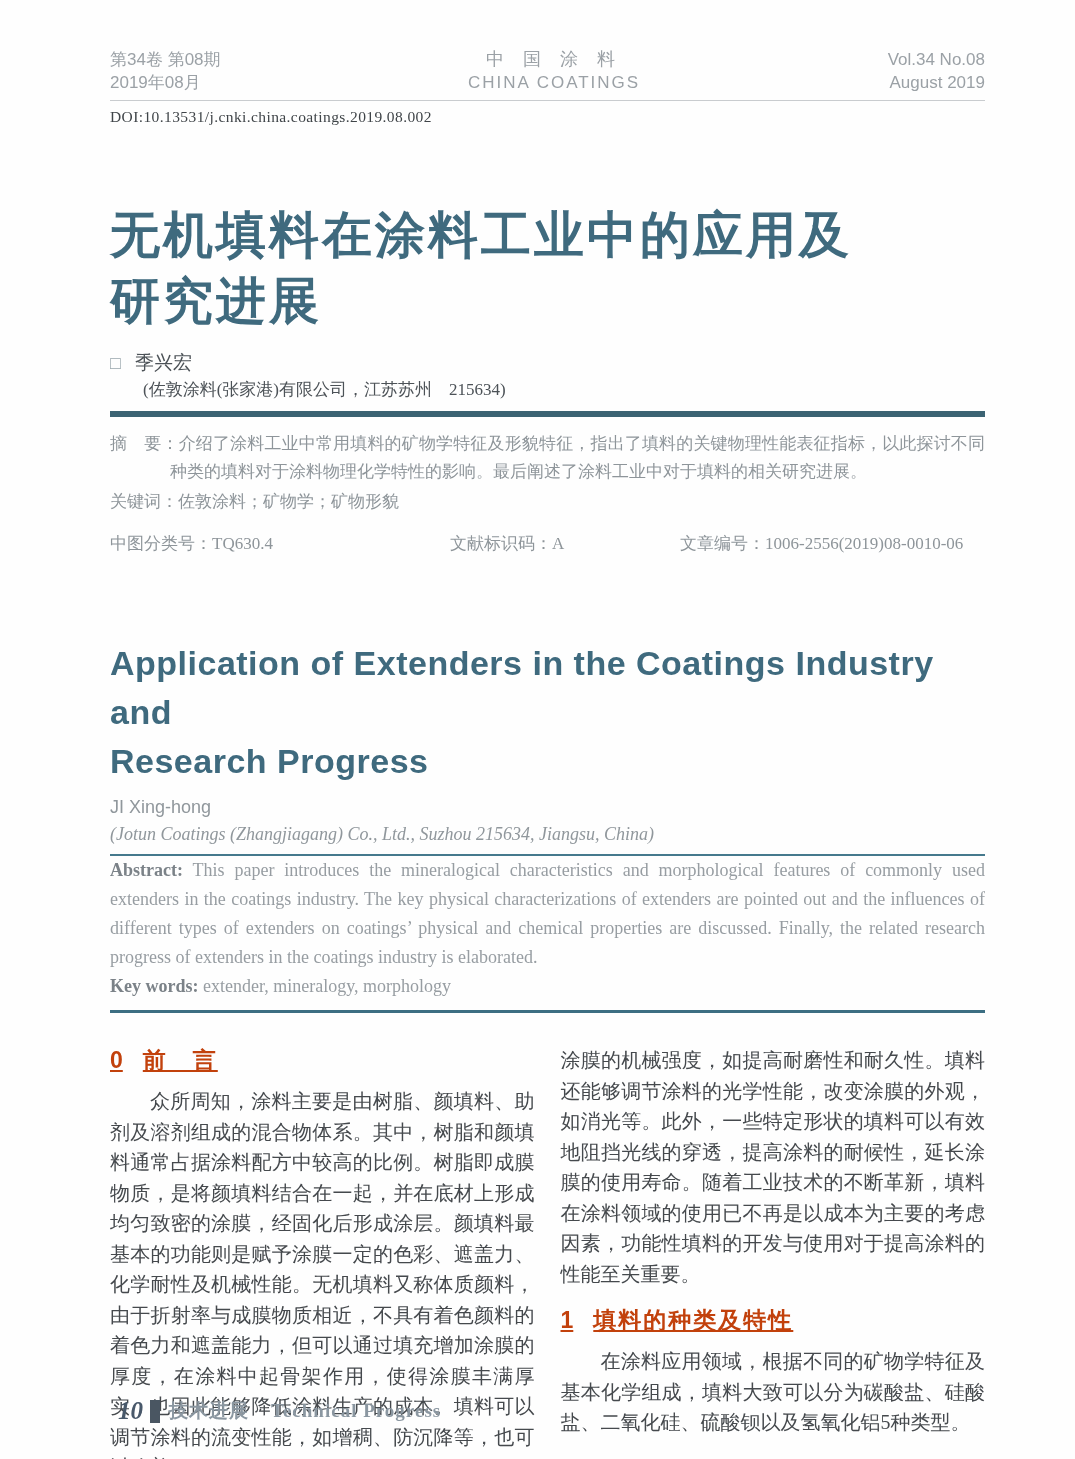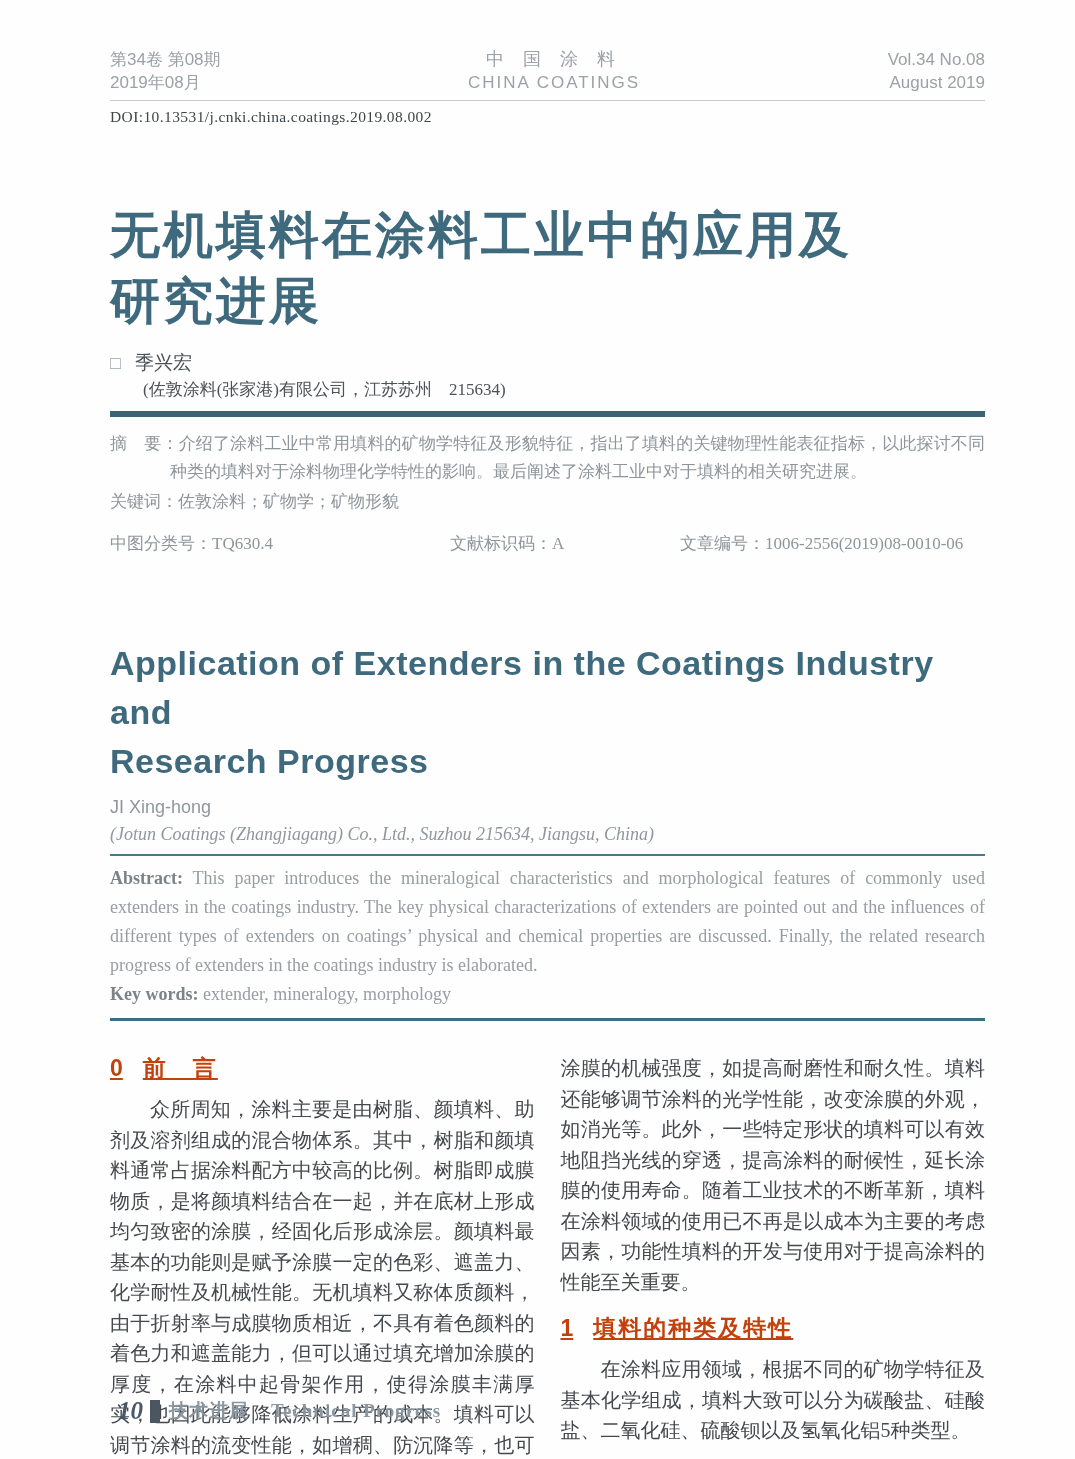--- a/index.html
+++ b/index.html
@@ -35,21 +35,21 @@
   .kw-cn { margin-top: 2px; font-size: 17px; line-height: 28px; color: #8e959a; }
   .meta-row { display: flex; margin-top: 16px; font-size: 17px; color: #8e959a; }
   .meta-row .m1 { width: 340px; }
   .meta-row .m2 { width: 230px; }
   
   .title-en { margin: 84px 0 0 0; font-family: "Liberation Sans", sans-serif; font-weight: bold;
               font-size: 34px; line-height: 49px; color: #3f6a7e; letter-spacing: 0.5px; }
   .author-en { margin-top: 11px; font-family: "Liberation Sans", sans-serif; font-size: 18px; color: #90979c; }
   .affil-en { margin-top: 6px; font-style: italic; font-size: 18px; color: #90979c; }
   .rule-thin-teal { border-top: 2px solid #45798d; margin-top: 9px; }
-  .abs-en { margin-top: 8px; font-size: 18px; line-height: 29px; color: #979da2; text-align: justify; }
+  .abs-en { margin-top: 0; font-size: 18px; line-height: 29px; color: #979da2; text-align: justify; }
   .abs-en .lbl-en, .kw-en .lbl-en { font-weight: bold; color: #7b8288; }
   .kw-en { font-size: 18px; line-height: 29px; color: #979da2; }
   .rule-med-teal { border-top: 3px solid #3c6e82; margin-top: 9px; }
   
   .body-cols { display: flex; gap: 26px; margin-top: 32px; }
   .col { flex: 1; min-width: 0; }
   .sec-head { font-family: "Liberation Sans", sans-serif; font-weight: bold;
               font-size: 23px; color: #c2410c; margin: 0 0 10px 0; text-decoration: underline; }
   .sec-head .sec-num { margin-right: 20px; }
   .sec-head .sec-title { letter-spacing: 2px; }

